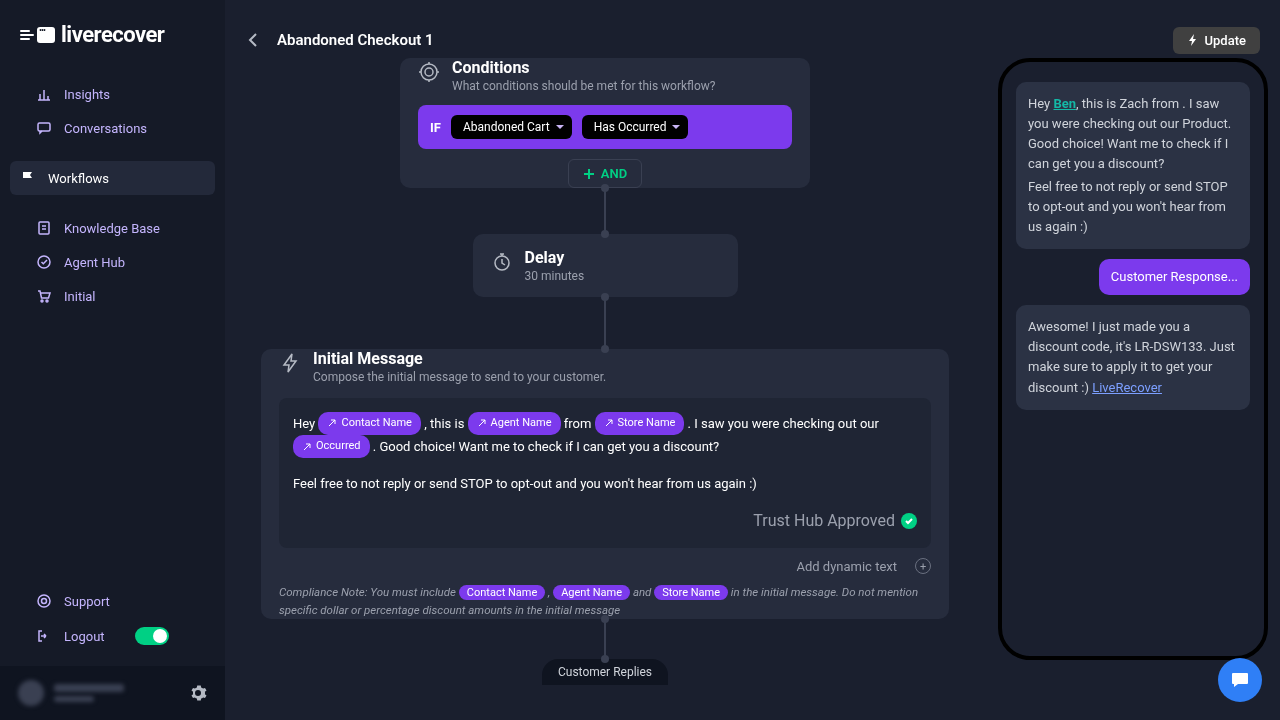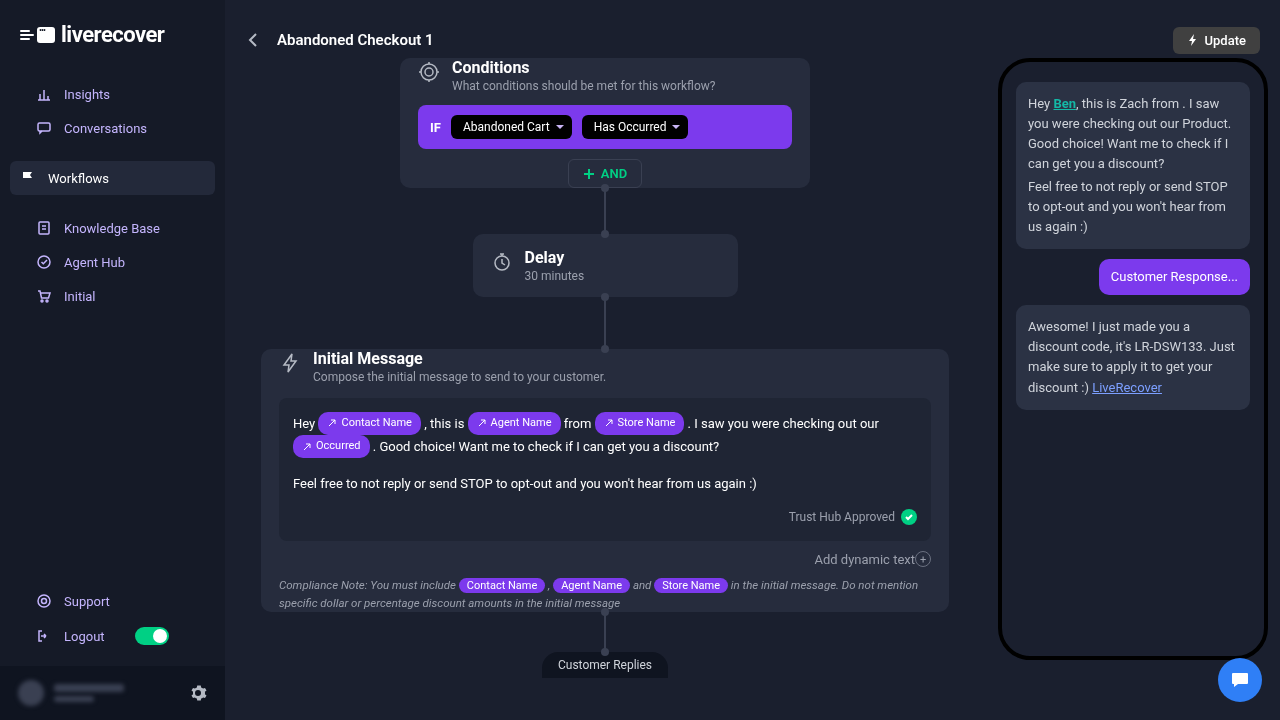--- a/index.html
+++ b/index.html
@@ -45,23 +45,23 @@
 .connector::before { top:-4px; }
 .connector::after { bottom:-4px; }
 .c1 { height:46px; }
 .c2 { height:52px; }
 .c3 { height:40px; }
 .delay-card { width:265px; padding:14px 18px; }
 .msg-card { width:688px; }
 .msg-body { background:#1f2534; border-radius:8px; padding:14px; margin-top:14px; font-size:13px; line-height:1.7; }
 .token { background:#7c3aed; border-radius:10px; padding:2px 9px; font-size:11px; display:inline-flex; align-items:center; gap:4px; vertical-align:baseline; }
 .token svg { width:10px; height:10px; }
-.trust-ok { display:flex; align-items:center; gap:6px; justify-content:flex-end; margin-top:12px; font-size:12px; color:#9ba0ad; }
+.trust-ok { display:flex; align-items:center; gap:6px; justify-content:flex-end; margin-top:12px; font-size:16px; color:#9ba0ad; }
 .check-badge { width:16px; height:16px; background:#00d084; border-radius:50%; display:flex; align-items:center; justify-content:center; }
-.add-dyn { display:flex; align-items:center; gap:0; justify-content:flex-end; margin-top:10px; font-size:13px; color:#9ba0ad; cursor:pointer; }
+.add-dyn { display:flex; align-items:center; gap:18px; justify-content:flex-end; margin-top:10px; font-size:13px; color:#9ba0ad; cursor:pointer; }
 .plus-circ { width:16px; height:16px; border:1px solid #6a7080; border-radius:50%; display:flex; align-items:center; justify-content:center; font-size:11px; line-height:1; }
 .compliance { font-size:11.5px; color:#9ba0ad; font-style:italic; margin-top:10px; line-height:1.5; }
 .compliance .tag { background:#7c3aed; border-radius:9px; padding:1px 8px; font-style:normal; color:#fff; font-size:11px; }
 .replies-pill { background:#0f1420; border-radius:16px 16px 0 0; padding:6px 16px; font-size:12px; color:#d0d4db; }
 .preview-pane { position:absolute; right:12px; top:58px; width:270px; bottom:60px; }
 .phone { border:4px solid #000; border-radius:32px; height:100%; padding:20px 14px; background:#1a1f2e; display:flex; flex-direction:column; gap:10px; overflow:hidden; }
 .bubble { background:#2b3244; border-radius:10px; padding:12px; font-size:13px; line-height:1.55; color:#d0d4db; }
 .bubble.r { background:#7c3aed; color:#fff; align-self:flex-end; padding:8px 12px; }
 .bubble b { color:#14b8a6;text-decoration:underline; }
 .bubble a { color:#7c9fff; }

